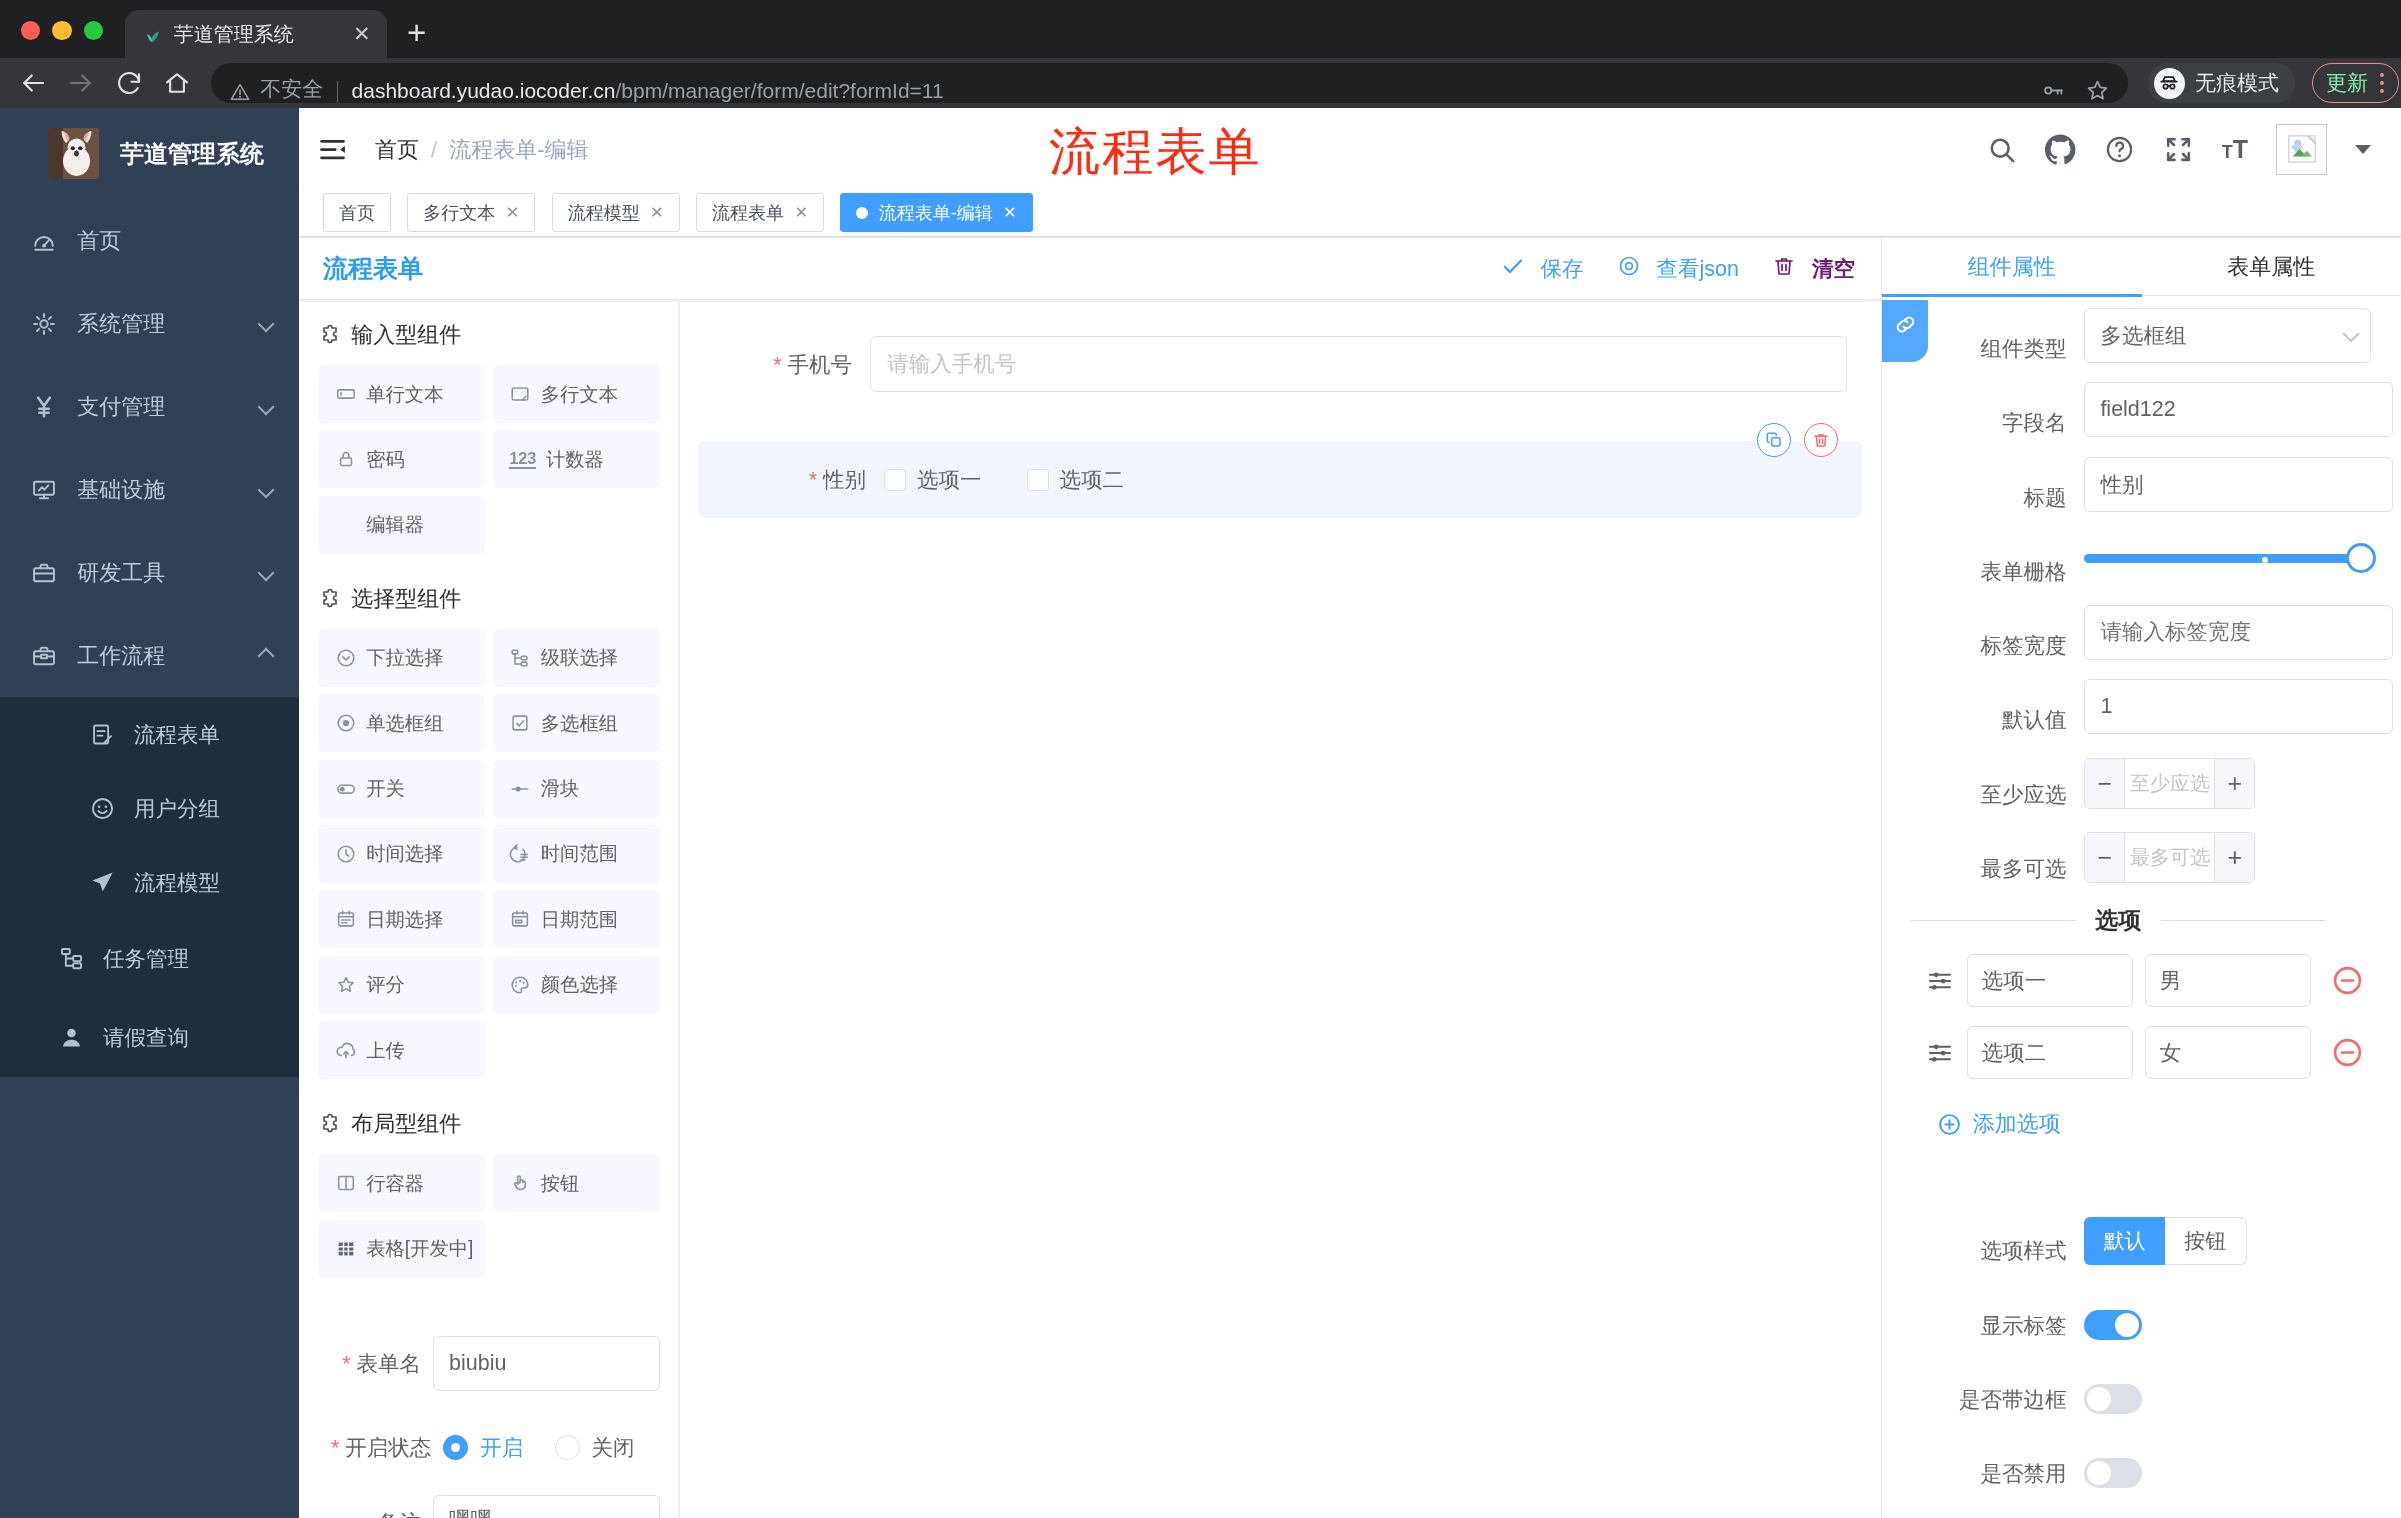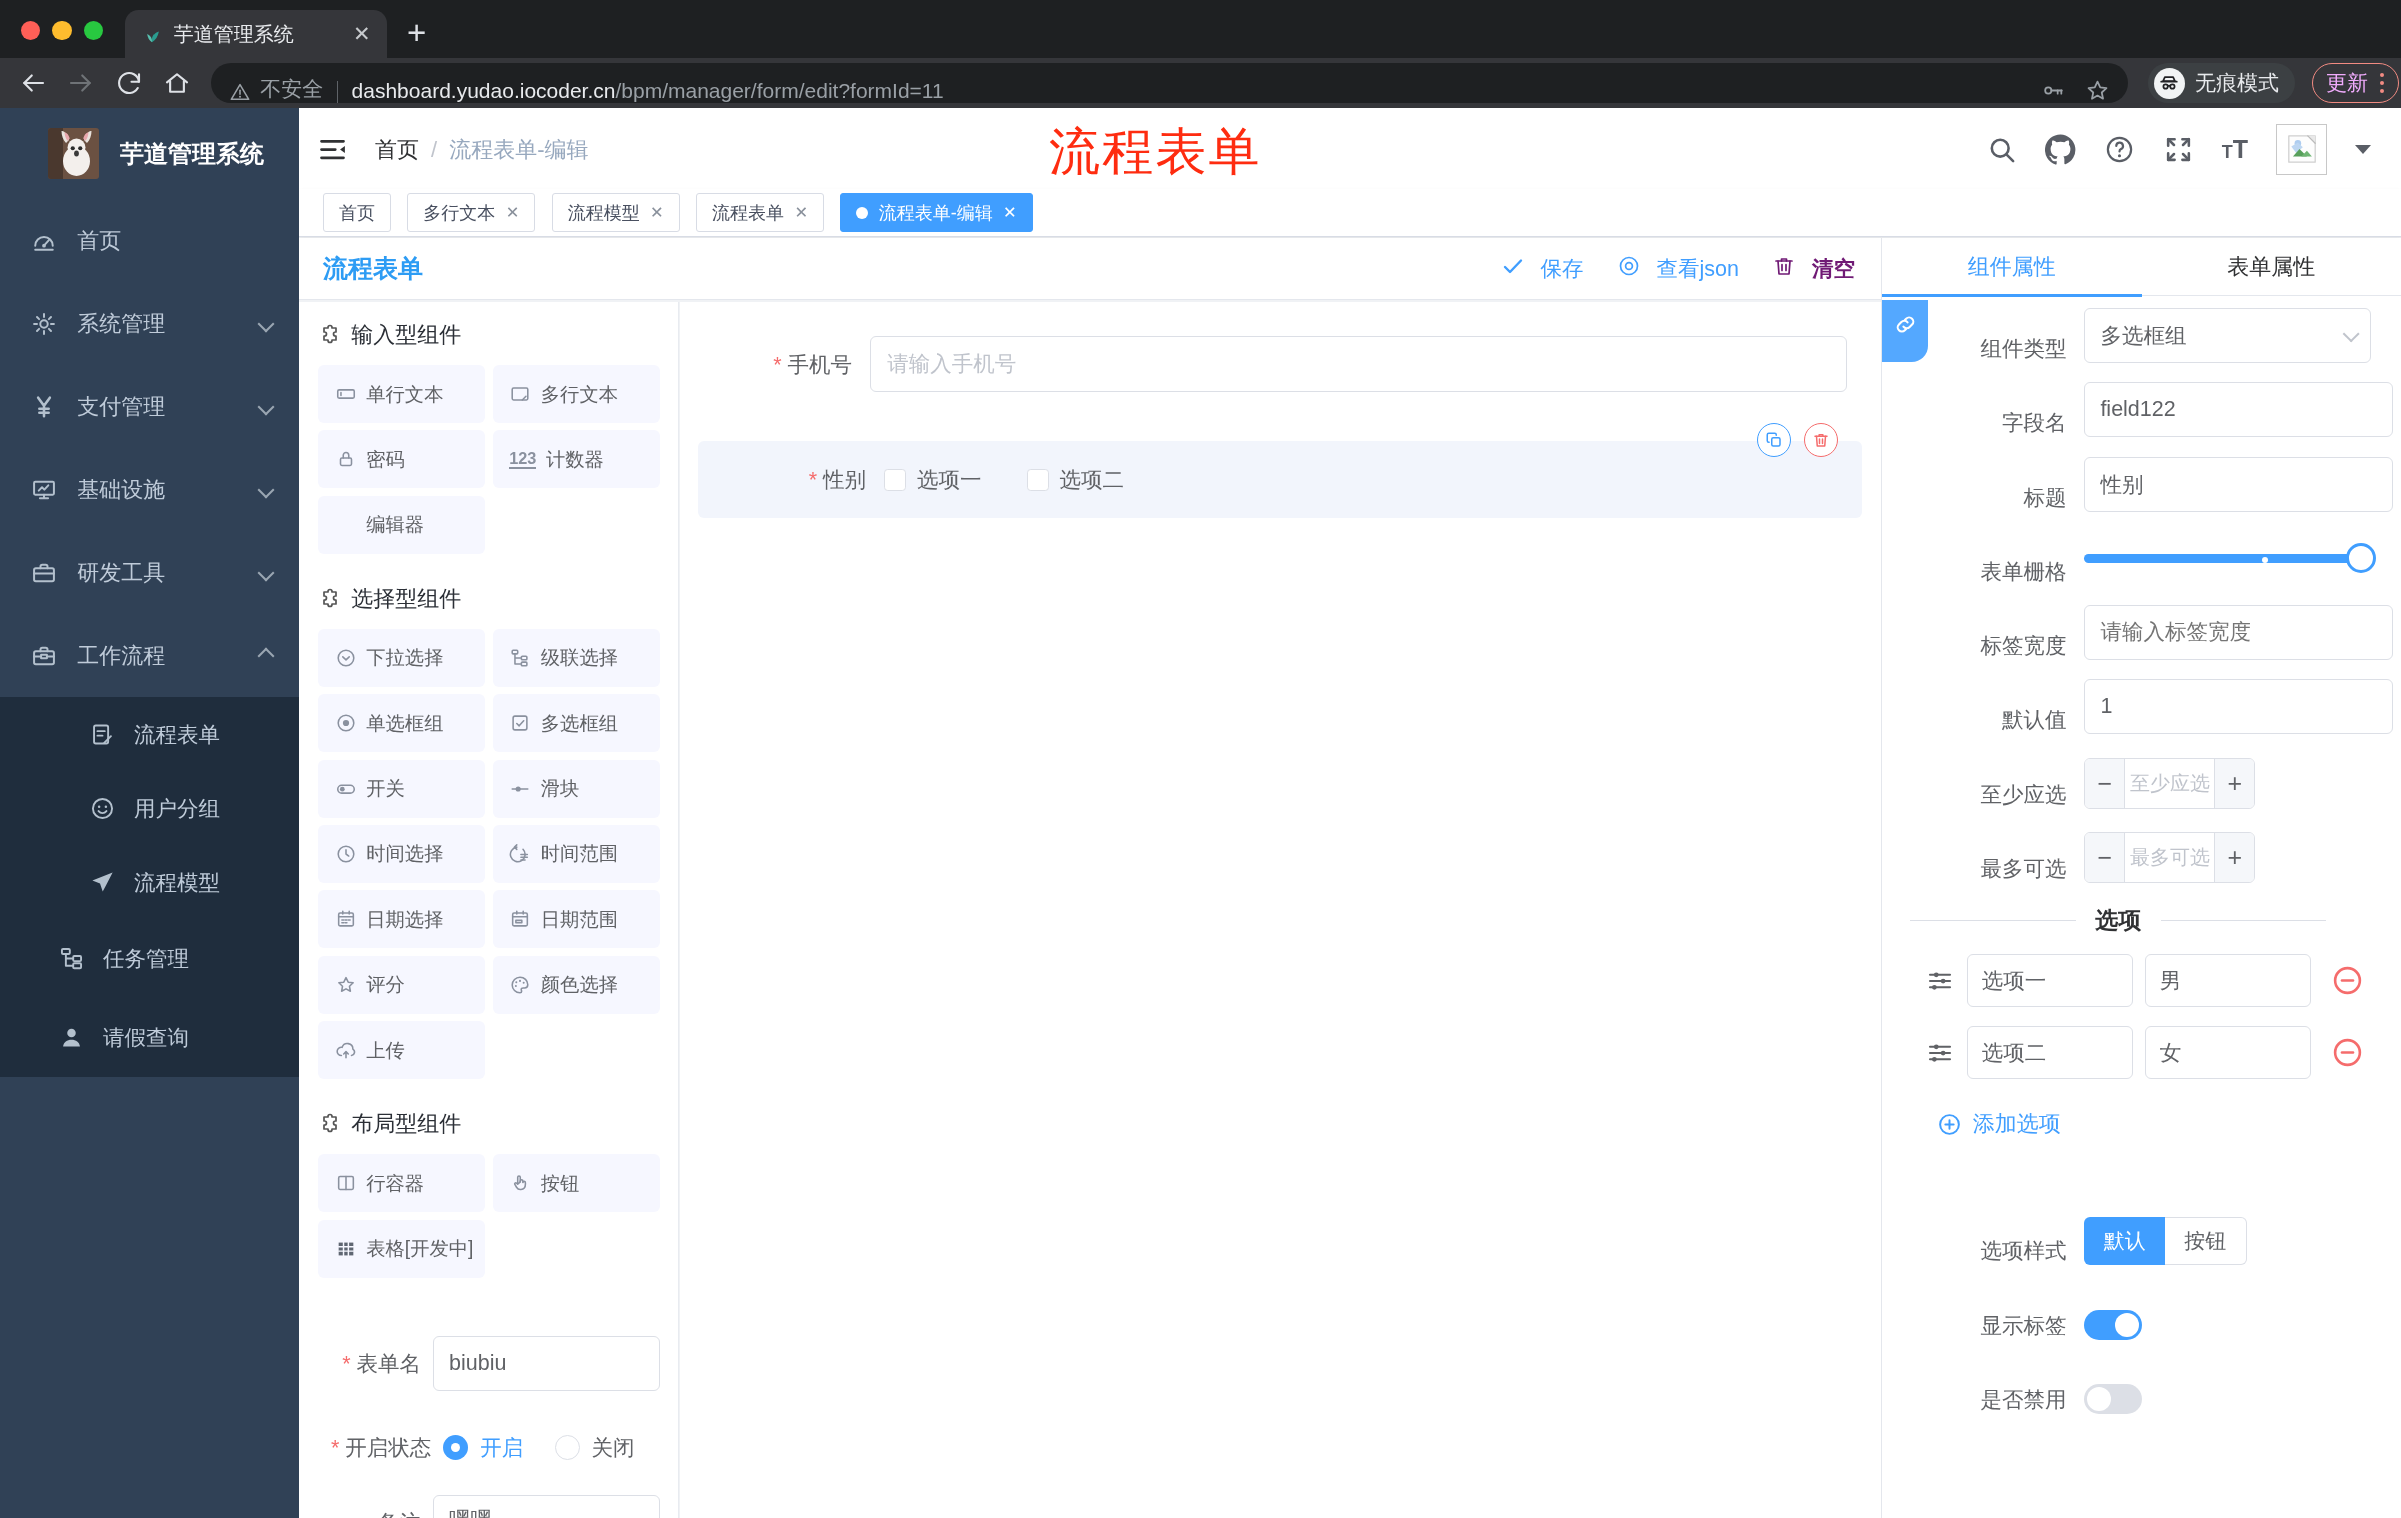--- a/index.html
+++ b/index.html
@@ -18,21 +18,21 @@
   .btoolbar { position:absolute; left:0; top:58px; width:100%; height:50px; background:#35363a; display:flex; align-items:center; }
   .nav-ic { width:30px; height:30px; margin-left:18px; color:#dee1e6; }
   .nav-ic.dim { color:#6f7377; }
   .omnibox { margin-left:19.3px; width:1917px; height:40px; background:#1e2022; border-radius:20px; display:flex; align-items:flex-end; padding:0 18px; color:#9aa0a6; font-size:21px; }
   .omnibox .sep { width:1.5px; height:22px; background:#5f6368; margin:0 13.4px; }
   .omnibox .domain { color:#e8eaed; }
   .omnibox .path { color:#9aa0a6; }
   .omni-right { margin-left:auto; display:flex; align-items:center; gap:19.3px; color:#9aa0a6; }
   .incog { margin-left:19.3px; height:40px; background:#3c4043; border-radius:20px; display:flex; align-items:center; gap:10.4px; padding:0 16.3px 0 6px; color:#e8eaed; font-size:21px; }
   .incog .cir { width:31px; height:31px; border-radius:50%; background:#f1f3f4; color:#202124; display:flex; align-items:center; justify-content:center; }
-  .update-pill { margin-left:16.3px; height:40px; border:1.5px solid #f28b82; border-radius:20px; display:flex; align-items:center; gap:12px; padding:0 13.4px; color:#f0abfc; font-size:21px; }
+  .update-pill { margin-left:16.3px; height:40px; border:1.5px solid #f28b82; border-radius:20px; display:flex; align-items:center; gap:12px; padding:0 13.4px; color:#86efac; font-size:21px; }
   .kebab { display:flex; flex-direction:column; gap:3.7px; }
   .kebab i { width:4.5px; height:4.5px; border-radius:50%; background:#f28b82; }
 
   
   .app-header { position:absolute; left:0; top:108px; width:100%; height:82px; background:#fff; border-bottom:0.7px solid #ededed; }
   .hamb { position:absolute; left:316px; top:25px; width:33px; height:33px; color:#303133; }
   .crumb { position:absolute; left:375px; top:27px; font-size:22px; color:#303133; display:flex; gap:12px; align-items:center; }
   .crumb .sep { color:#c0c4cc; }
   .crumb .cur { color:#97a8be; }
   .watermark { position:absolute; left:1049px; top:10.4px; font-size:51px; color:#fe2c10; letter-spacing:2.2px; }
@@ -796,20 +796,24 @@
       <div class="seg">
         <span class="s on">默认</span>
         <span class="s off">按钮</span>
       </div>
     </div>
     <div class="prow">
       <div class="plabel">显示标签</div>
       <span class="toggle on"></span>
     </div>
     <div class="prow">
+      <div class="plabel">是否带边框</div>
+      <span class="toggle off"></span>
+    </div>
+    <div class="prow">
       <div class="plabel">是否禁用</div>
       <span class="toggle off"></span>
     </div>
     <div class="prow">
       
       
     </div>
   </div>
 </div>
 

